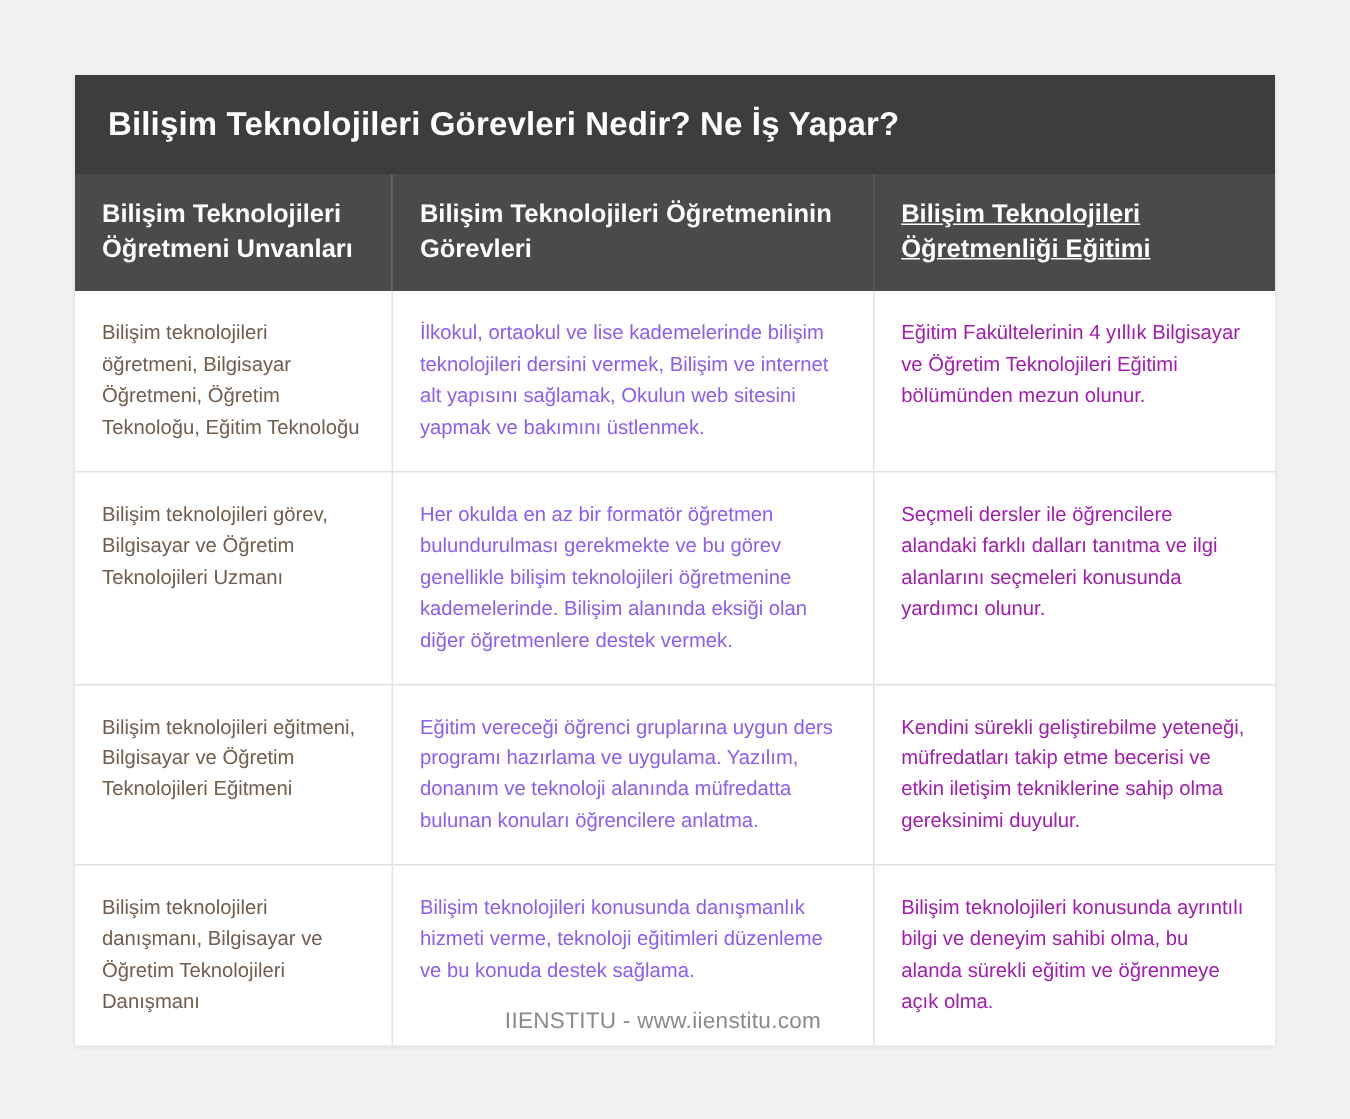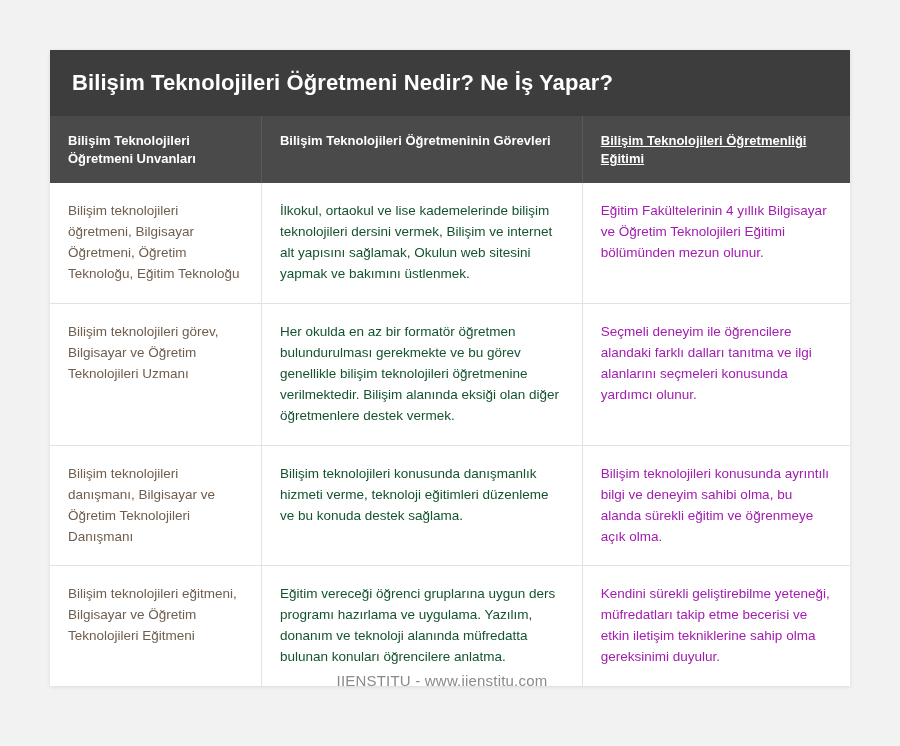--- a/index.html
+++ b/index.html
@@ -41,21 +41,21 @@
   }
   table.tbl {
     width: 100%;
     border-collapse: collapse;
     table-layout: fixed;
   }
   table.tbl thead th {
     background: #4a4a4a;
     color: #ffffff;
     text-align: left;
-    font-size: 13px;
+    font-size: 17px;
     font-weight: bold;
     line-height: 1.35;
     padding: 16px 18px 16px 18px;
     vertical-align: top;
     border-right: 1px solid #5a5a5a;
   }
   table.tbl thead th:last-child {
     border-right: none;
     text-decoration: underline;
   }
@@ -71,21 +71,21 @@
     border-right: none;
   }
   table.tbl tbody tr:last-child td {
     border-bottom: none;
   }
   td.col-0 {
     color: #6f5d4e;
     width: 25.5%;
   }
   td.col-1 {
-    color: #14532d;
+    color: #8b5cf6;
     width: 41%;
   }
   td.col-2 {
     color: #a21caf;
     width: 33.5%;
   }
   th.col-0 { width: 25.5%; }
   th.col-1 { width: 41%; }
   th.col-2 { width: 33.5%; }
 
@@ -101,51 +101,51 @@
   }
 </style>
 </head>
 <body>
 
 <div class="page">
 
   <div class="card">
 
     <div class="title-bar">
-      <div class="title">Bilişim Teknolojileri Öğretmeni Nedir? Ne İş Yapar?</div>
+      <div class="title">Bilişim Teknolojileri Görevleri Nedir? Ne İş Yapar?</div>
     </div>
 
     <table class="tbl">
       <thead>
         <tr>
           <th class="col-0">Bilişim Teknolojileri Öğretmeni Unvanları</th>
           <th class="col-1">Bilişim Teknolojileri Öğretmeninin Görevleri</th>
           <th class="col-2">Bilişim Teknolojileri Öğretmenliği Eğitimi</th>
         </tr>
       </thead>
       <tbody>
         <tr>
           <td class="col-0">Bilişim teknolojileri öğretmeni, Bilgisayar Öğretmeni, Öğretim Teknoloğu, Eğitim Teknoloğu</td>
           <td class="col-1">İlkokul, ortaokul ve lise kademelerinde bilişim teknolojileri dersini vermek, Bilişim ve internet alt yapısını sağlamak, Okulun web sitesini yapmak ve bakımını üstlenmek.</td>
           <td class="col-2">Eğitim Fakültelerinin 4 yıllık Bilgisayar ve Öğretim Teknolojileri Eğitimi bölümünden mezun olunur.</td>
         </tr>
         <tr>
           <td class="col-0">Bilişim teknolojileri görev, Bilgisayar ve Öğretim Teknolojileri Uzmanı</td>
-          <td class="col-1">Her okulda en az bir formatör öğretmen bulundurulması gerekmekte ve bu görev genellikle bilişim teknolojileri öğretmenine verilmektedir. Bilişim alanında eksiği olan diğer öğretmenlere destek vermek.</td>
-          <td class="col-2">Seçmeli deneyim ile öğrencilere alandaki farklı dalları tanıtma ve ilgi alanlarını seçmeleri konusunda yardımcı olunur.</td>
+          <td class="col-1">Her okulda en az bir formatör öğretmen bulundurulması gerekmekte ve bu görev genellikle bilişim teknolojileri öğretmenine kademelerinde. Bilişim alanında eksiği olan diğer öğretmenlere destek vermek.</td>
+          <td class="col-2">Seçmeli dersler ile öğrencilere alandaki farklı dalları tanıtma ve ilgi alanlarını seçmeleri konusunda yardımcı olunur.</td>
+        </tr>
+        <tr>
+          <td class="col-0">Bilişim teknolojileri eğitmeni, Bilgisayar ve Öğretim Teknolojileri Eğitmeni</td>
+          <td class="col-1">Eğitim vereceği öğrenci gruplarına uygun ders programı hazırlama ve uygulama. Yazılım, donanım ve teknoloji alanında müfredatta bulunan konuları öğrencilere anlatma.</td>
+          <td class="col-2">Kendini sürekli geliştirebilme yeteneği, müfredatları takip etme becerisi ve etkin iletişim tekniklerine sahip olma gereksinimi duyulur.</td>
         </tr>
         <tr>
           <td class="col-0">Bilişim teknolojileri danışmanı, Bilgisayar ve Öğretim Teknolojileri Danışmanı</td>
           <td class="col-1">Bilişim teknolojileri konusunda danışmanlık hizmeti verme, teknoloji eğitimleri düzenleme ve bu konuda destek sağlama.</td>
           <td class="col-2">Bilişim teknolojileri konusunda ayrıntılı bilgi ve deneyim sahibi olma, bu alanda sürekli eğitim ve öğrenmeye açık olma.</td>
-        </tr>
-        <tr>
-          <td class="col-0">Bilişim teknolojileri eğitmeni, Bilgisayar ve Öğretim Teknolojileri Eğitmeni</td>
-          <td class="col-1">Eğitim vereceği öğrenci gruplarına uygun ders programı hazırlama ve uygulama. Yazılım, donanım ve teknoloji alanında müfredatta bulunan konuları öğrencilere anlatma.</td>
-          <td class="col-2">Kendini sürekli geliştirebilme yeteneği, müfredatları takip etme becerisi ve etkin iletişim tekniklerine sahip olma gereksinimi duyulur.</td>
         </tr>
       </tbody>
     </table>
 
   </div>
 
   <div class="footer">IIENSTITU - www.iienstitu.com</div>
 
 </div>
 

